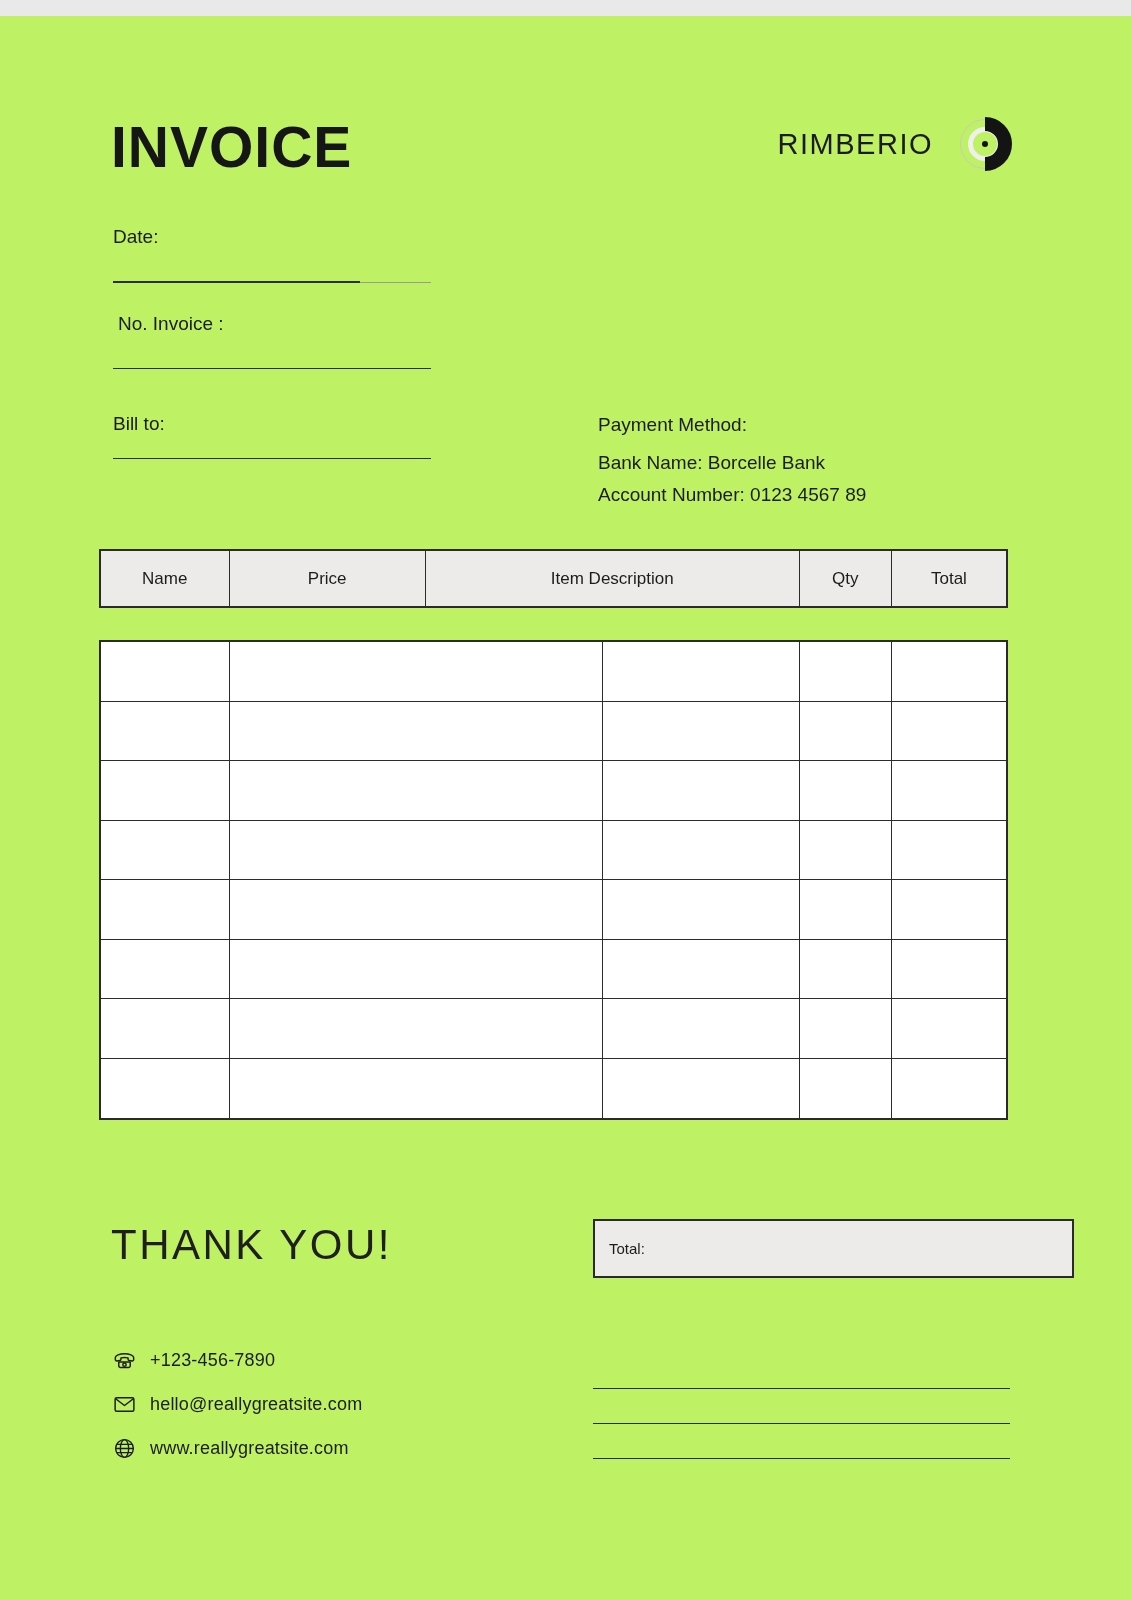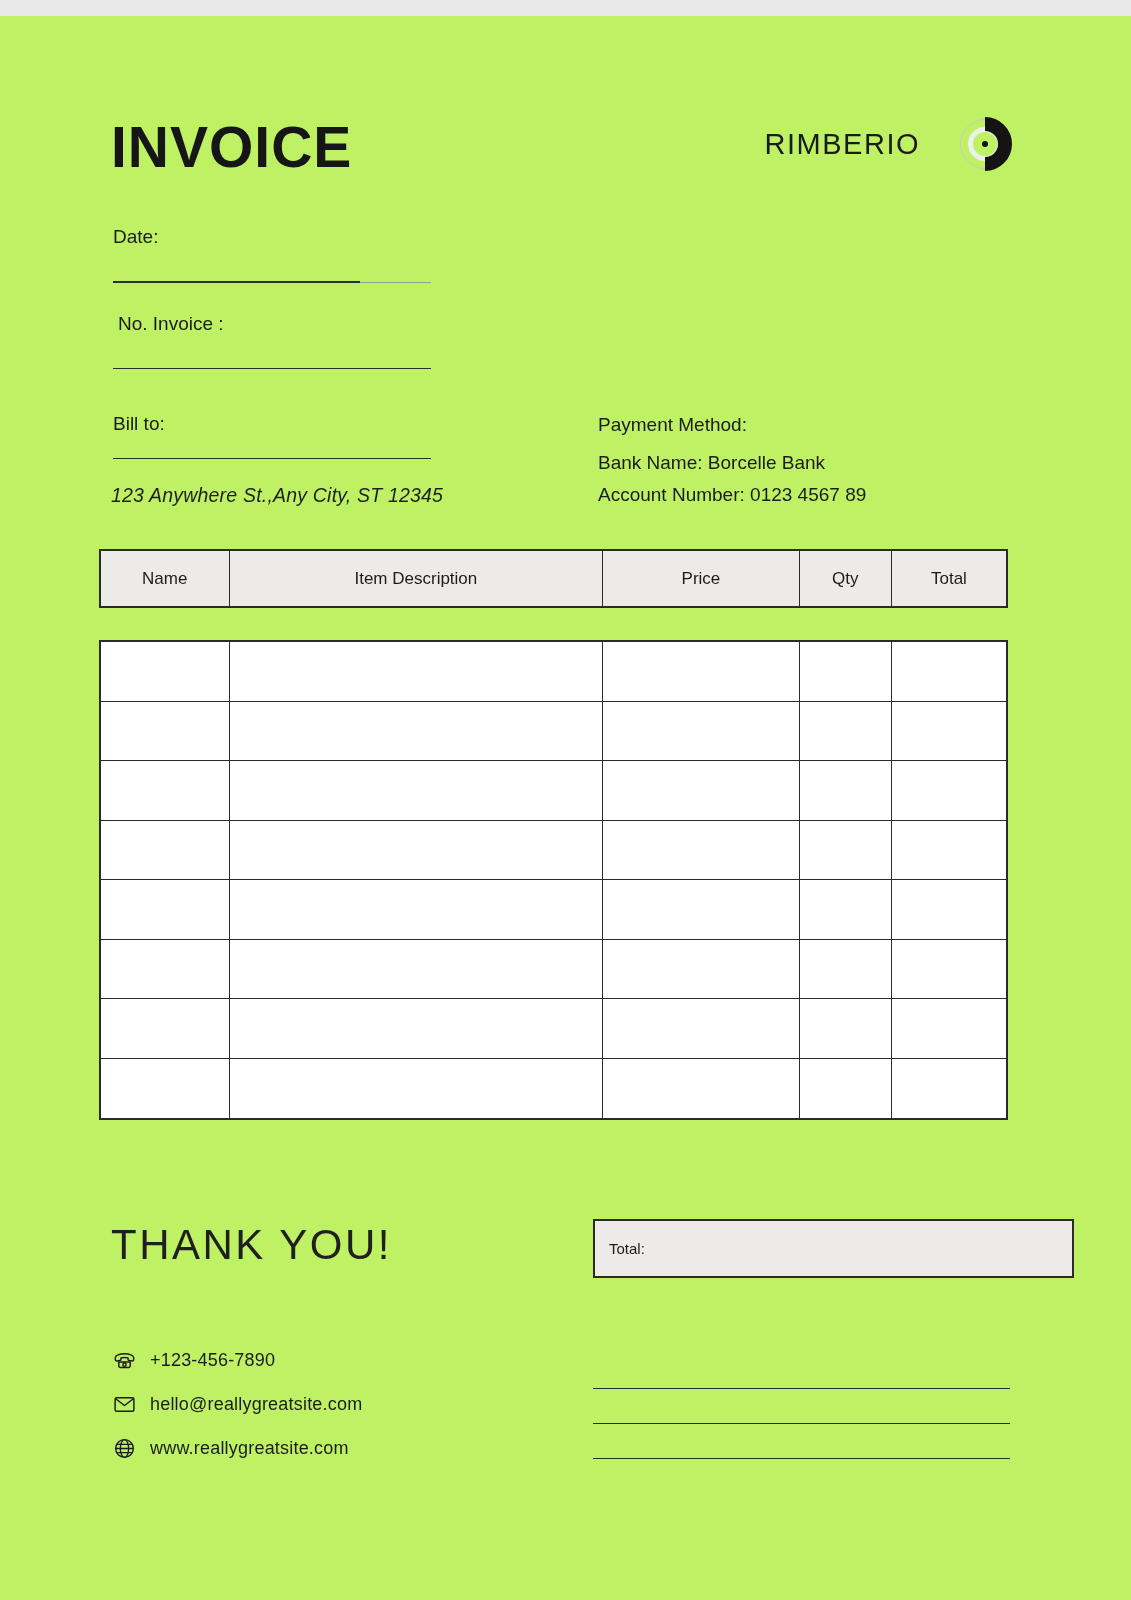--- a/index.html
+++ b/index.html
@@ -14,21 +14,21 @@
     overflow:hidden;
   }
 
   
   .invoice-title {
     position:absolute; left:111px; top:98px;
     font-size:57px; font-weight:800; letter-spacing:1px; color:#161616;
   }
   .brand {
     position:absolute; top:102px; right:121px;
-    display:flex; align-items:center; gap:40px; height:52px;
+    display:flex; align-items:center; gap:27px; height:52px;
   }
   .brand-name {
     font-size:29px; font-weight:500; letter-spacing:1.5px; color:#1b1b1b;
   }
   .logo { position:relative; width:50px; height:50px; }
   .logo .ring-light { position:absolute; inset:0; border-radius:50%; border:1px solid #c8c8c8; }
   .logo .inner-light { position:absolute; inset:8px; border-radius:50%; border:5px solid #efefee; }
   .logo .black-arc {
     position:absolute; inset:-2px; border-radius:50%;
     border:14px solid #141414;
@@ -117,30 +117,29 @@
   <div class="label" style="left:113px; top:210px;">Date:</div>
   <div class="fill-line date-line" style="left:113px; top:266px;">
       <span class="dark-seg"></span>
     </div>
 
   <div class="label" style="left:118px; top:297px;">No. Invoice :</div>
   <div class="fill-line" style="left:113px; top:352px;"></div>
 
   <div class="label" style="left:113px; top:397px;">Bill to:</div>
   <div class="fill-line" style="left:113px; top:442px;"></div>
-  <div class="address">123 Anywhere St.,Any City, ST 12345</div>
 
   <div class="pay-line" style="top:398px;">Payment Method:</div>
   <div class="pay-line" style="top:436px;">Bank Name: Borcelle Bank</div>
   <div class="pay-line" style="top:468px;">Account Number: 0123 4567 89</div>
 
   <div class="thead">
     <div class="th c1">Name</div>
+    <div class="th c3">Price</div>
     <div class="th c2">Item Description</div>
-    <div class="th c3">Price</div>
     <div class="th c4">Qty</div>
     <div class="th c5">Total</div>
   </div>
 
   <div class="tbody" id="table-body">
       <div class="cell"></div>
       <div class="cell"></div>
       <div class="cell"></div>
       <div class="cell"></div>
       <div class="cell"></div>

